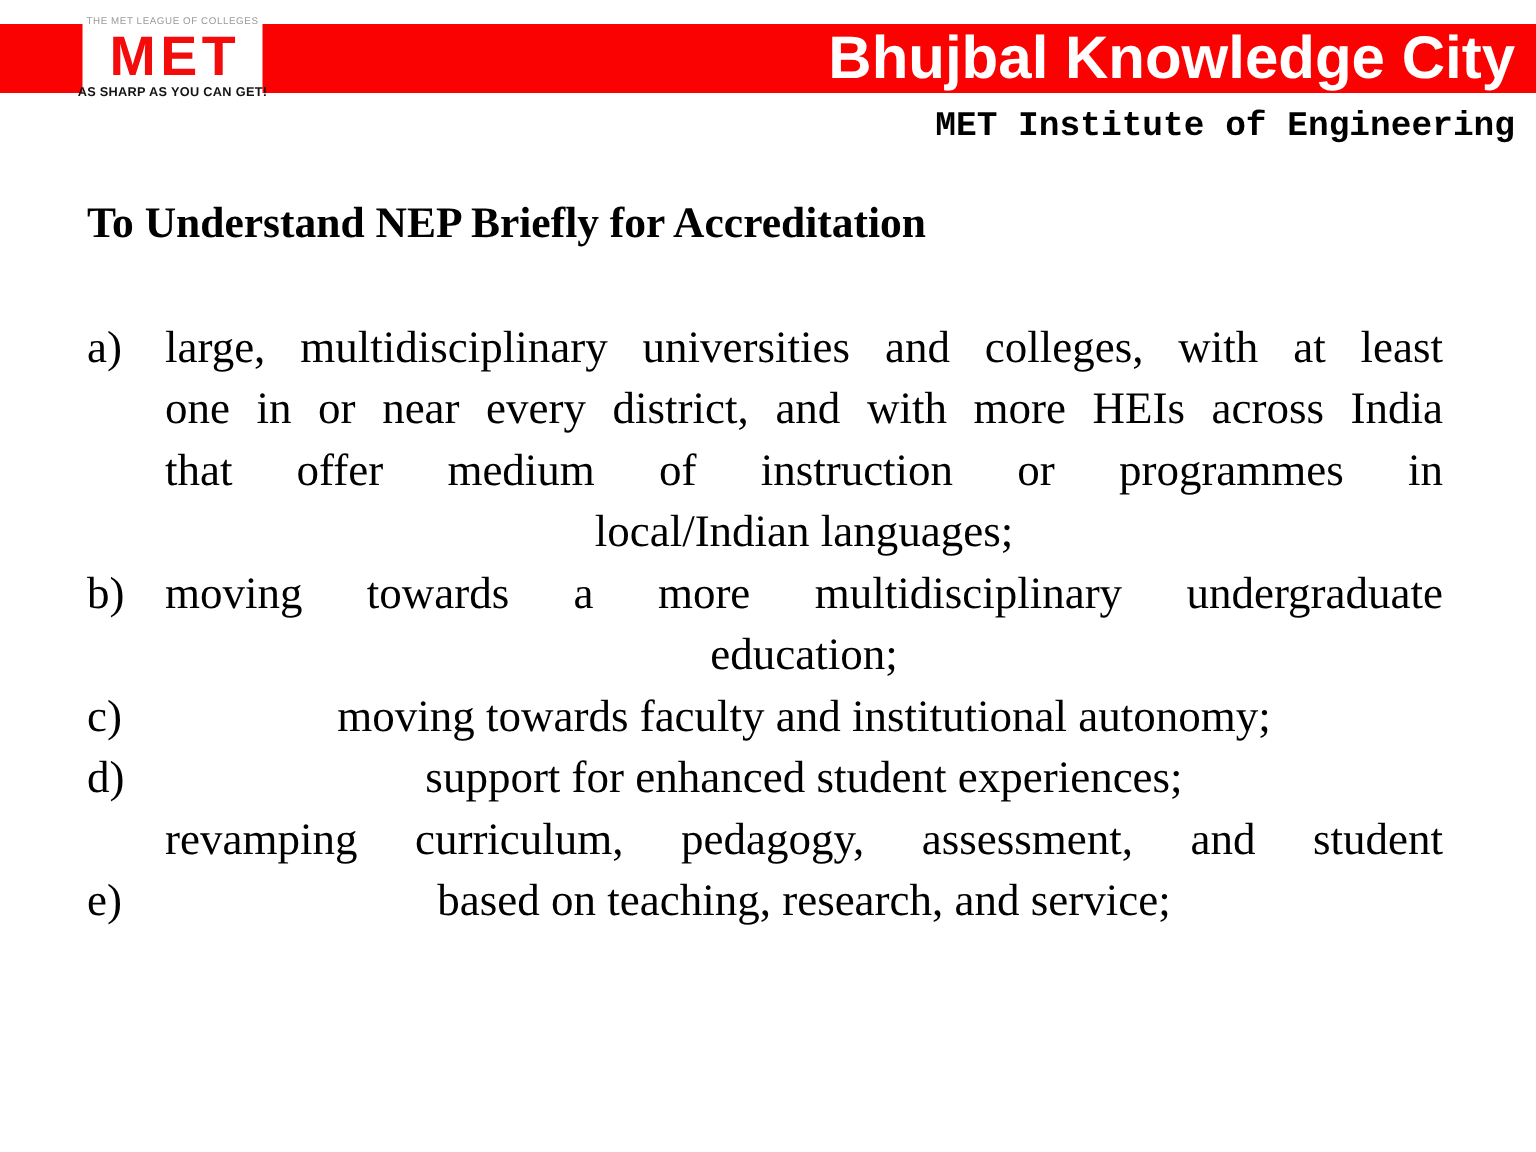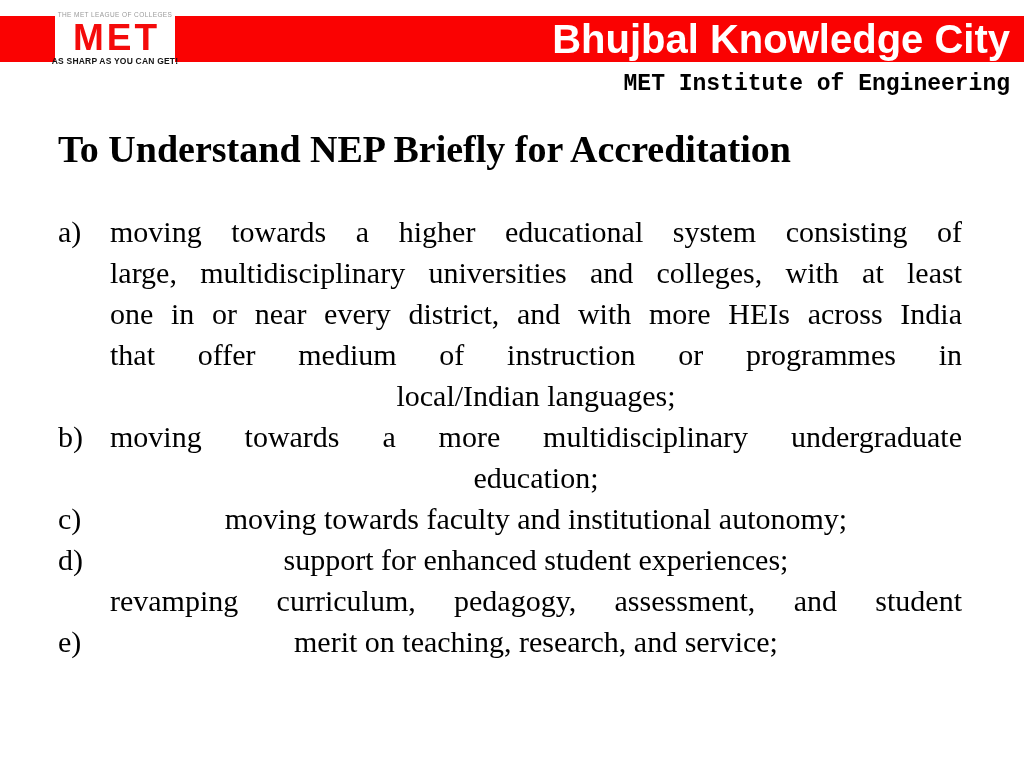--- a/index.html
+++ b/index.html
@@ -44,21 +44,21 @@
   .institute{
     position:absolute;right:14px;top:71px;
     font-family:Liberation Mono, monospace;
     font-weight:bold;font-size:23px;color:var(--ink);white-space:nowrap;
   }
 
   
   .content{position:absolute;left:58px;top:0;width:904px;height:768px;}
   .title{
     position:absolute;left:0;top:130px;margin:0;
-    font-size:38px;font-weight:bold;line-height:38px;white-space:nowrap;
+    font-size:29px;font-weight:bold;line-height:38px;white-space:nowrap;
   }
   .list{position:absolute;left:0;top:211px;width:904px;}
   .item{position:relative;padding-left:52px;}
   .marker{
     position:absolute;left:0;top:0;line-height:41px;font-size:30px;
   }
   .lines{width:852px;}
   .line{
     font-size:30px;line-height:41px;text-align:center;
   }
@@ -82,21 +82,20 @@
   </div>
 
   <div class="institute">MET Institute of Engineering</div>
 
   <div class="content">
     <h1 class="title">To Understand NEP Briefly for Accreditation</h1>
     <div class="list" id="list">
         <div class="item">
           <span class="marker">a)</span>
           <div class="lines">
-            <div class="line fill">moving towards a higher educational system consisting of</div>
             <div class="line fill">large, multidisciplinary universities and colleges, with at least</div>
             <div class="line fill">one in or near every district, and with more HEIs across India</div>
             <div class="line fill">that offer medium of instruction or programmes in</div>
             <div class="line">local/Indian languages;</div>
           </div>
         </div>
         <div class="item">
           <span class="marker">b)</span>
           <div class="lines">
             <div class="line fill">moving towards a more multidisciplinary undergraduate</div>
@@ -112,19 +111,19 @@
         <div class="item">
           <span class="marker">d)</span>
           <div class="lines">
             <div class="line">support for enhanced student experiences;</div>
             <div class="line fill">revamping curriculum, pedagogy, assessment, and student</div>
           </div>
         </div>
         <div class="item">
           <span class="marker">e)</span>
           <div class="lines">
-            <div class="line">merit on teaching, research, and service;</div>
+            <div class="line">based on teaching, research, and service;</div>
           </div>
         </div>
       </div>
   </div>
 
 </div>
 
 </body></html>

